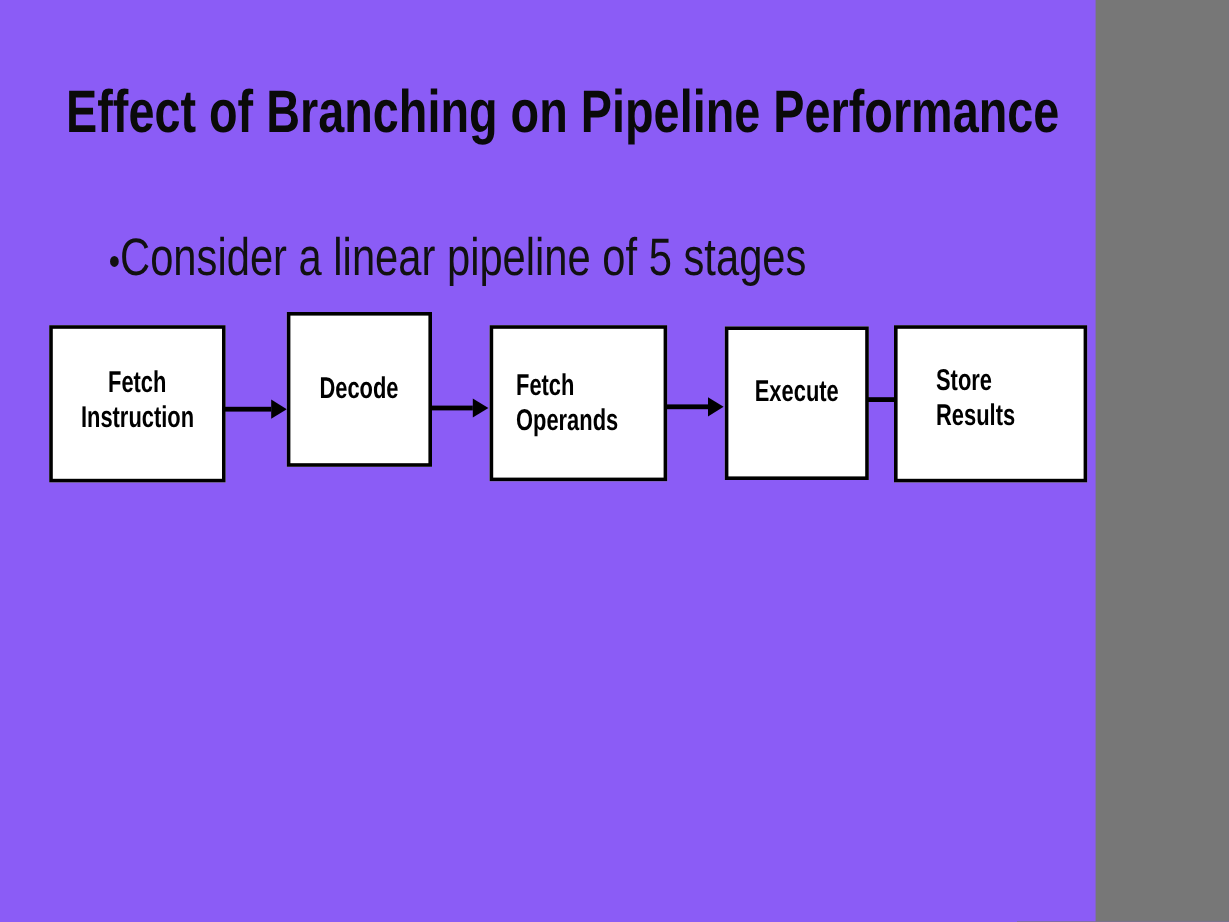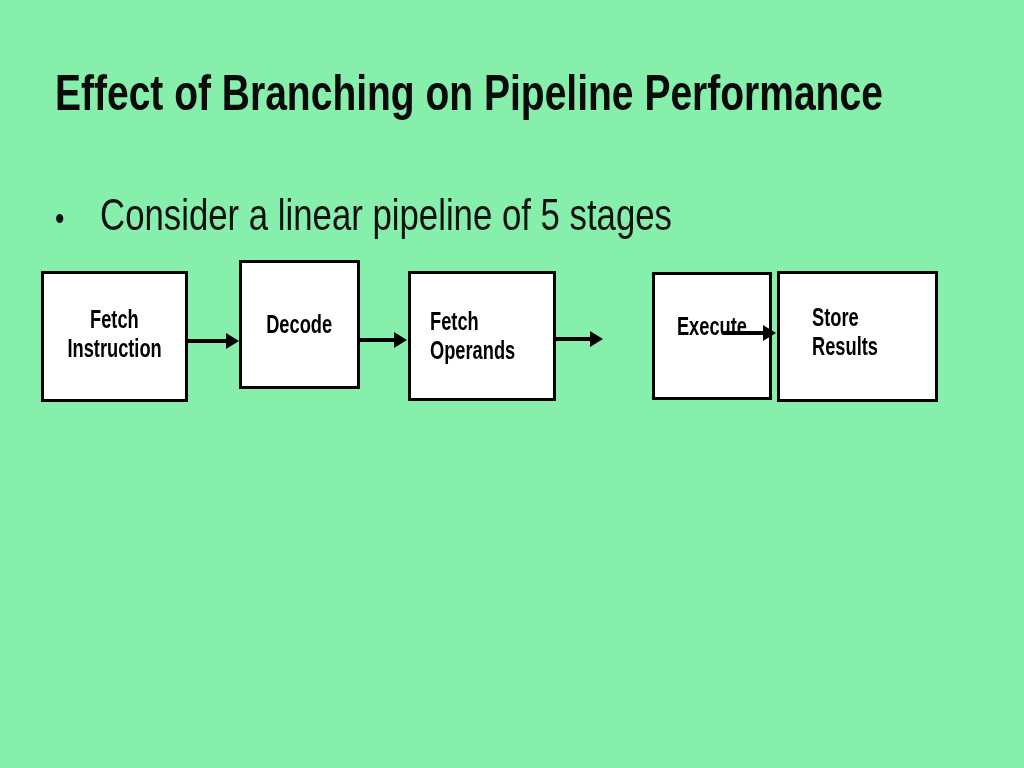--- a/index.html
+++ b/index.html
@@ -3,24 +3,25 @@
 <meta charset="utf-8">
 <style>
   html, body {
     margin: 0;
     padding: 0;
     background: #777;
     font-family: "Liberation Sans", "DejaVu Sans", sans-serif;
   }
   .slide {
     position: relative;
-    width: 1024px;
+    width: 913px;
     height: 768px;
-    background: #86efac;
+    background: #8b5cf6;
     overflow: hidden;
+    text-align: right;
   }
   .title {
     position: absolute;
     left: 55px;
     top: 67px;
     font-size: 50px;
     line-height: 52px;
     font-weight: bold;
     color: #0a0a0a;
     white-space: nowrap;
@@ -65,22 +66,22 @@
     transform: scaleX(0.73);
   }
   .stage.centered { align-items: center; }
   .stage.centered .ln { transform-origin: center center; }
   .stage.leftalign { align-items: flex-start; }
   .stage.leftalign .ln { transform-origin: left center; }
 
   .stage-1 { left: 41px;  top: 271px; width: 147px; height: 131px; padding-bottom: 6px; }
   .stage-2 { left: 239px; top: 260px; width: 121px; height: 129px; }
   .stage-3 { left: 408px; top: 271px; width: 148px; height: 130px; padding-left: 19px; }
-  .stage-4 { left: 604px; top: 272px; width: 120px; height: 128px; padding-bottom: 20px; margin-left: 48px; }
-  .stage-5 { left: 777px; top: 271px; width: 161px; height: 131px; padding-left: 32px; padding-bottom: 10px; }
+  .stage-4 { left: 604px; top: 272px; width: 120px; height: 128px; padding-bottom: 20px; }
+  .stage-5 { left: 745px; top: 271px; width: 161px; height: 131px; padding-left: 32px; padding-bottom: 10px; }
 
   .arrow {
     position: absolute;
     height: 4px;
     background: #000000;
   }
   .arrow::after {
     content: "";
     position: absolute;
     right: -13px;

